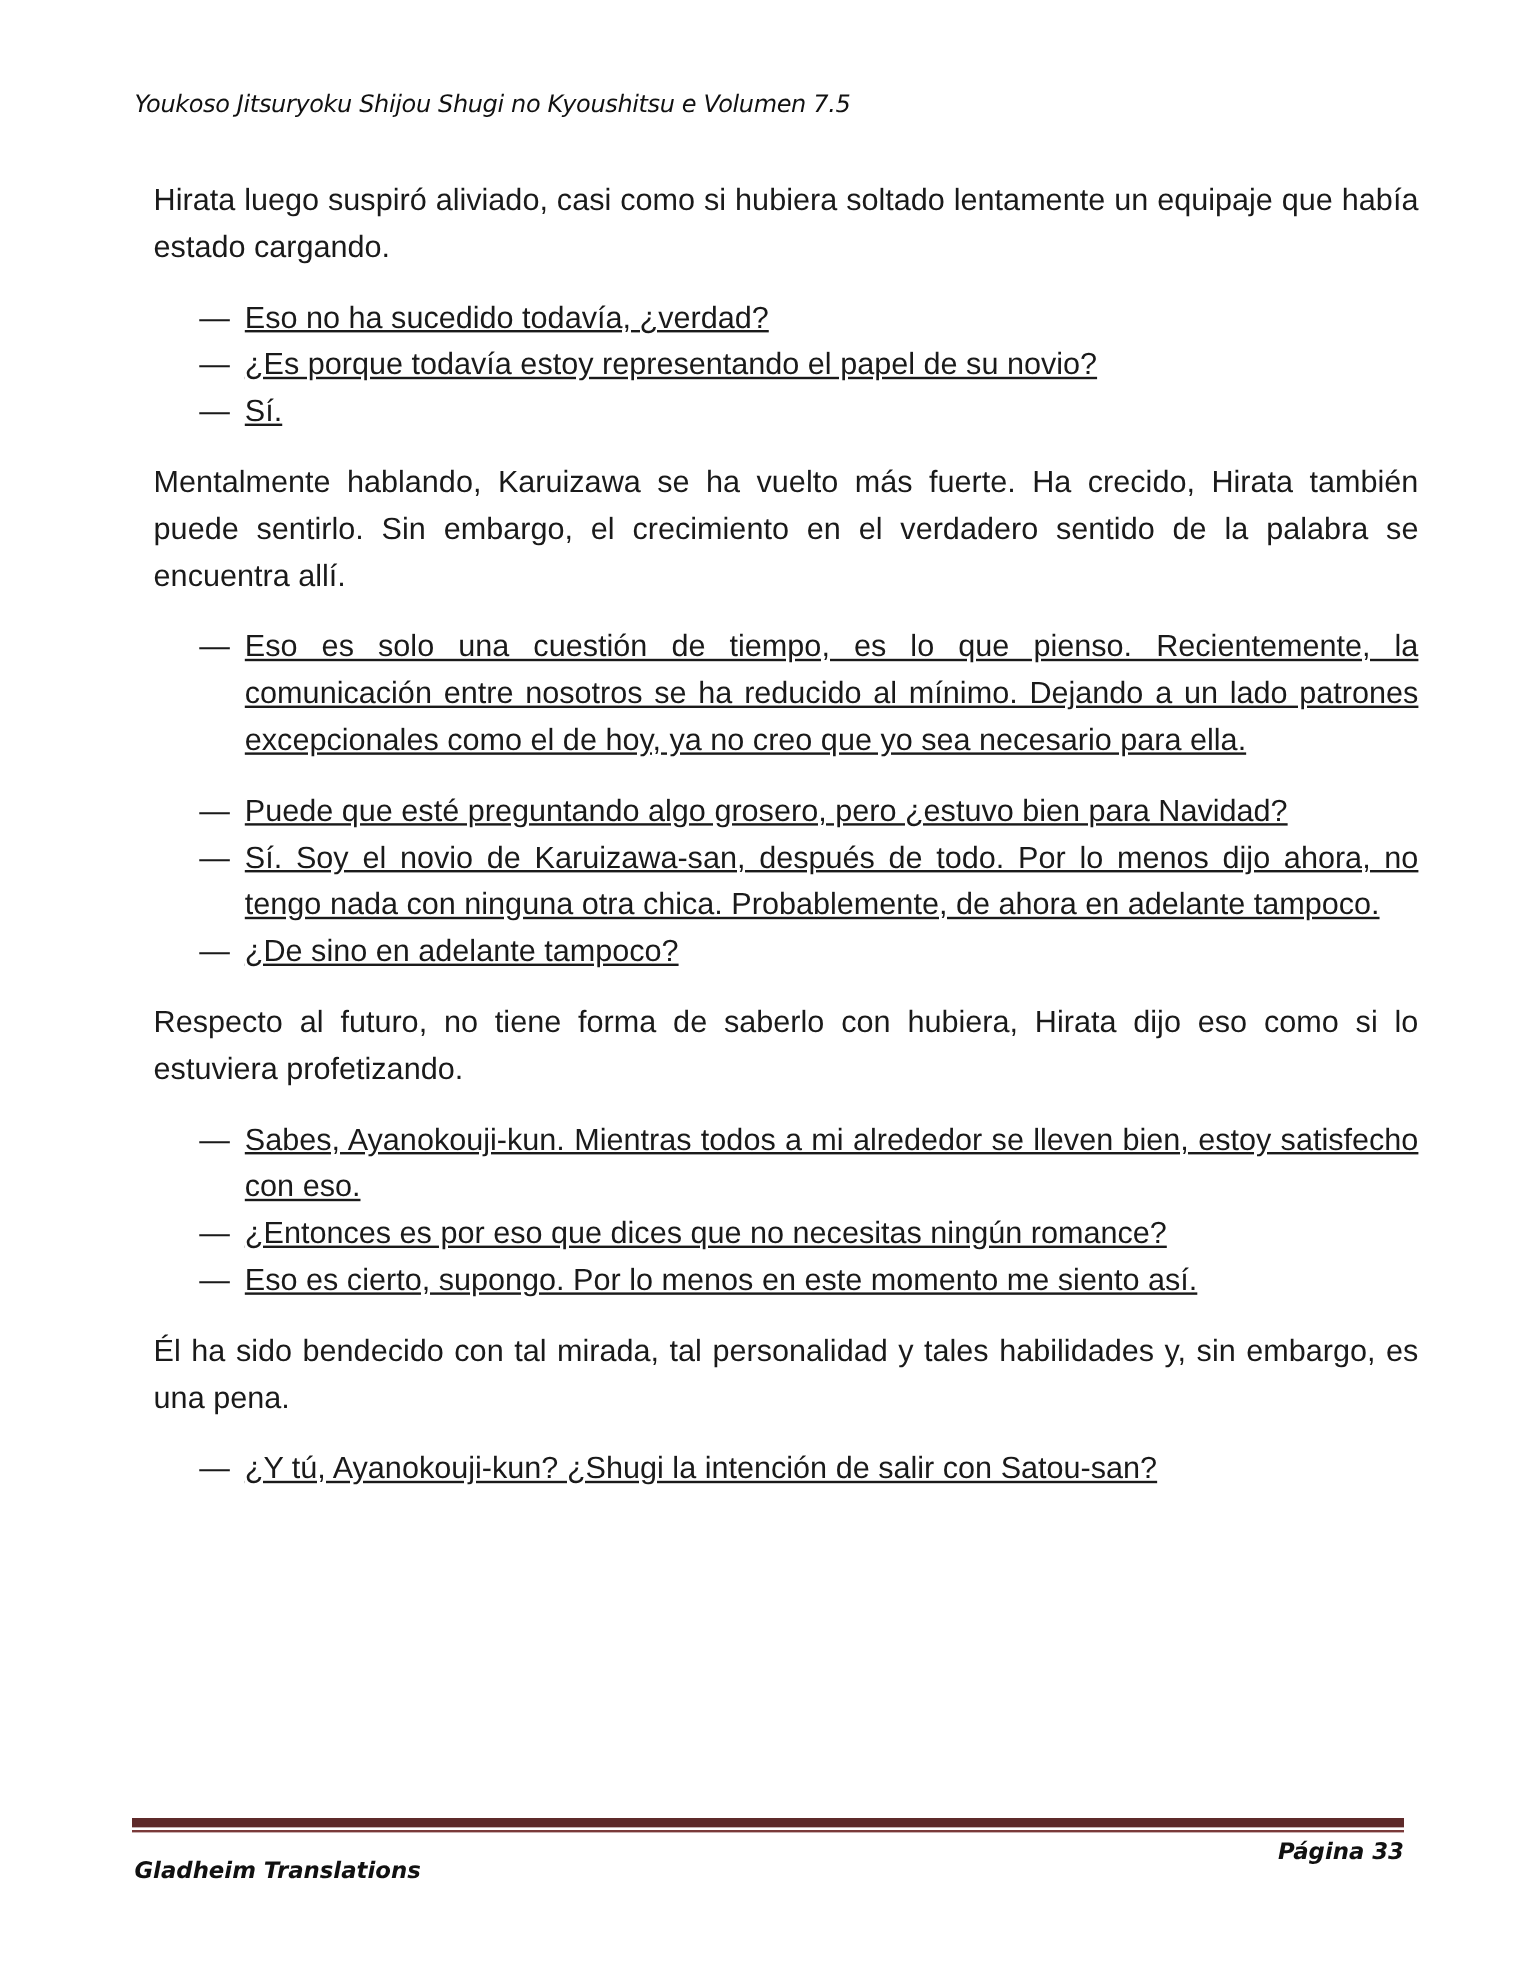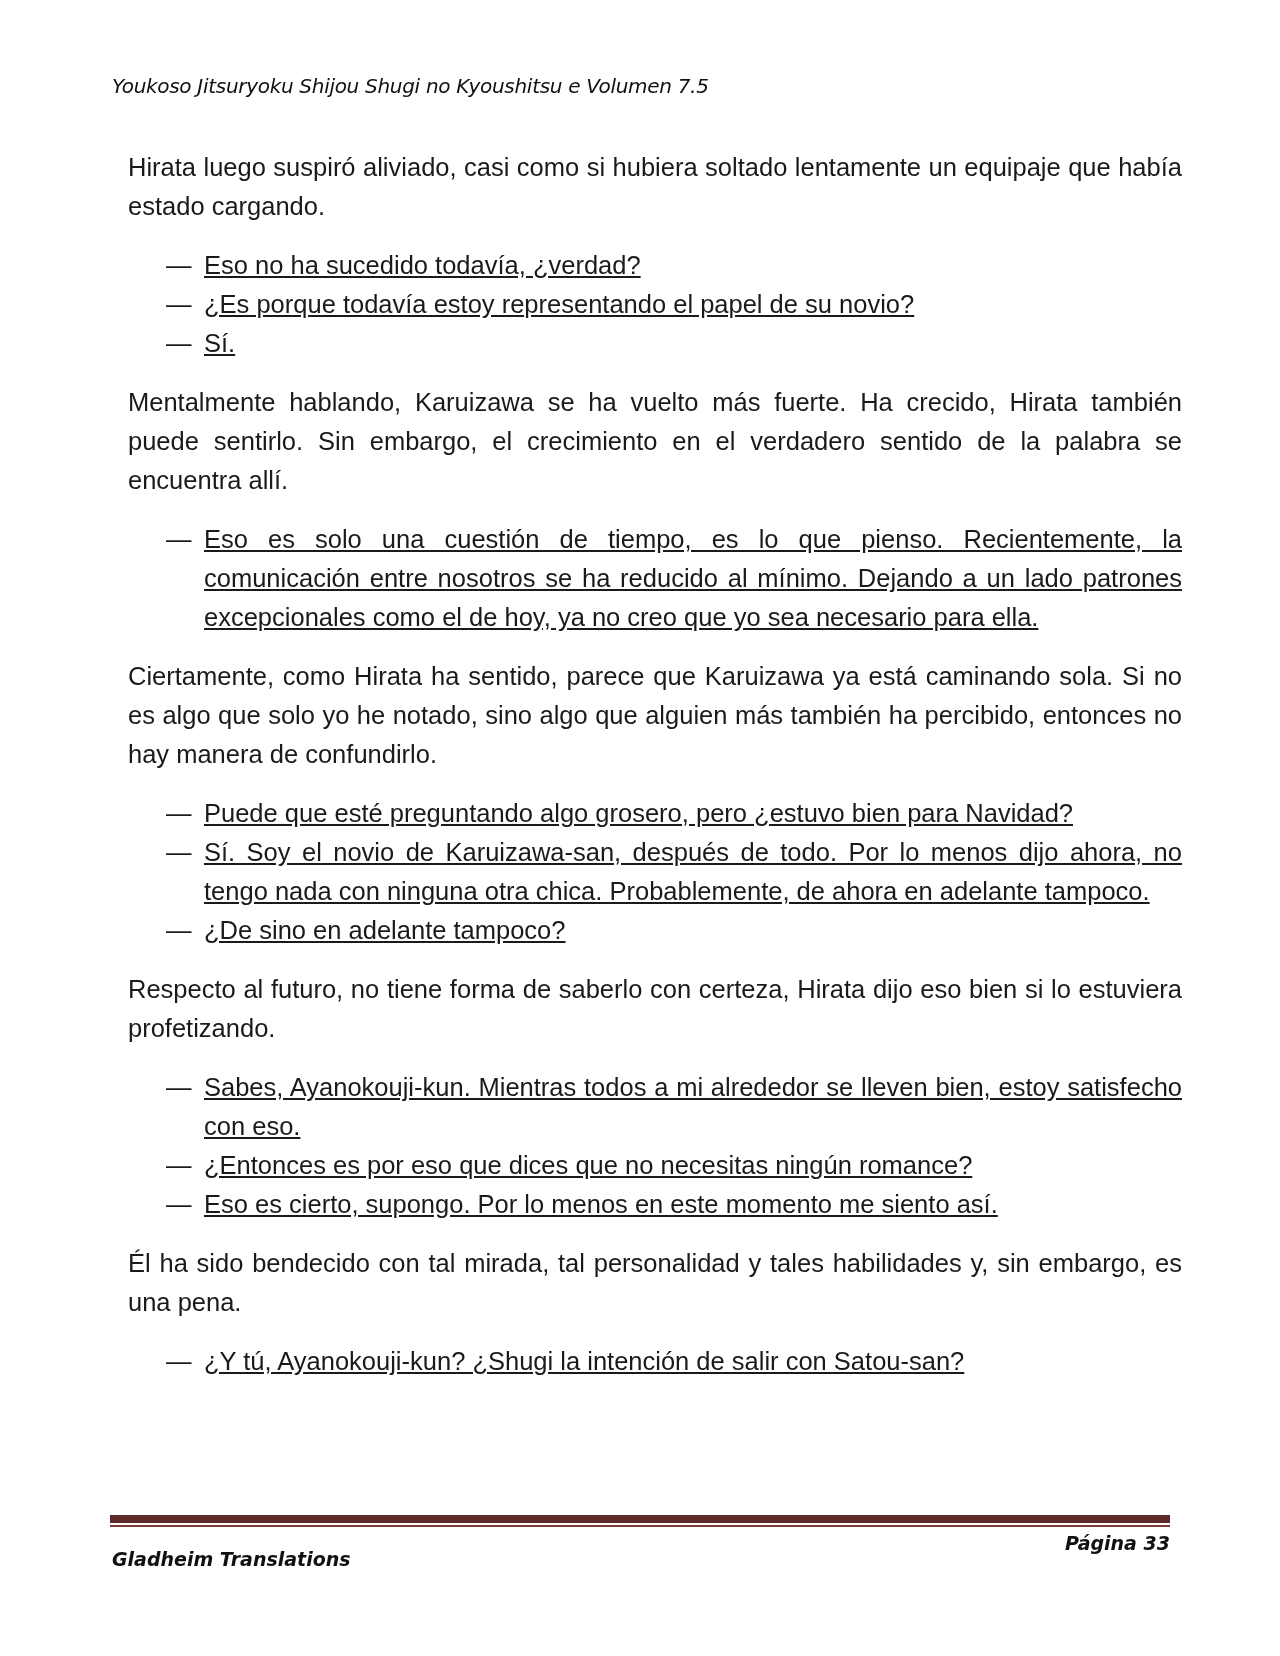--- a/index.html
+++ b/index.html
@@ -43,36 +43,35 @@
         <span class="dtext">Sí.</span>
       </div>
     </div>
     <p class="para">Mentalmente hablando, Karuizawa se ha vuelto más fuerte. Ha crecido, Hirata también puede sentirlo. Sin embargo, el crecimiento en el verdadero sentido de la palabra se encuentra allí.</p>
     <div class="dialog-group">
       <div class="dialog">
         <span class="dash">—</span>
         <span class="dtext">Eso es solo una cuestión de tiempo, es lo que pienso. Recientemente, la comunicación entre nosotros se ha reducido al mínimo. Dejando a un lado patrones excepcionales como el de hoy, ya no creo que yo sea necesario para ella.</span>
       </div>
     </div>
-    <p class="para">Ciertamente, como Hirata ha sentido, parece que Karuizawa ya está caminando sola. Si no es algo que solo yo he notado, sino algo que alguien más también ha percibido, entonces no hay manera de confundirlo.</p>
     <div class="dialog-group">
       <div class="dialog">
         <span class="dash">—</span>
         <span class="dtext">Puede que esté preguntando algo grosero, pero ¿estuvo bien para Navidad?</span>
       </div>
       <div class="dialog">
         <span class="dash">—</span>
         <span class="dtext">Sí. Soy el novio de Karuizawa-san, después de todo. Por lo menos dijo ahora, no tengo nada con ninguna otra chica. Probablemente, de ahora en adelante tampoco.</span>
       </div>
       <div class="dialog">
         <span class="dash">—</span>
         <span class="dtext">¿De sino en adelante tampoco?</span>
       </div>
     </div>
-    <p class="para">Respecto al futuro, no tiene forma de saberlo con certeza, Hirata dijo eso bien si lo estuviera profetizando.</p>
+    <p class="para">Respecto al futuro, no tiene forma de saberlo con hubiera, Hirata dijo eso como si lo estuviera profetizando.</p>
     <div class="dialog-group">
       <div class="dialog">
         <span class="dash">—</span>
         <span class="dtext">Sabes, Ayanokouji-kun. Mientras todos a mi alrededor se lleven bien, estoy satisfecho con eso.</span>
       </div>
       <div class="dialog">
         <span class="dash">—</span>
         <span class="dtext">¿Entonces es por eso que dices que no necesitas ningún romance?</span>
       </div>
       <div class="dialog">

